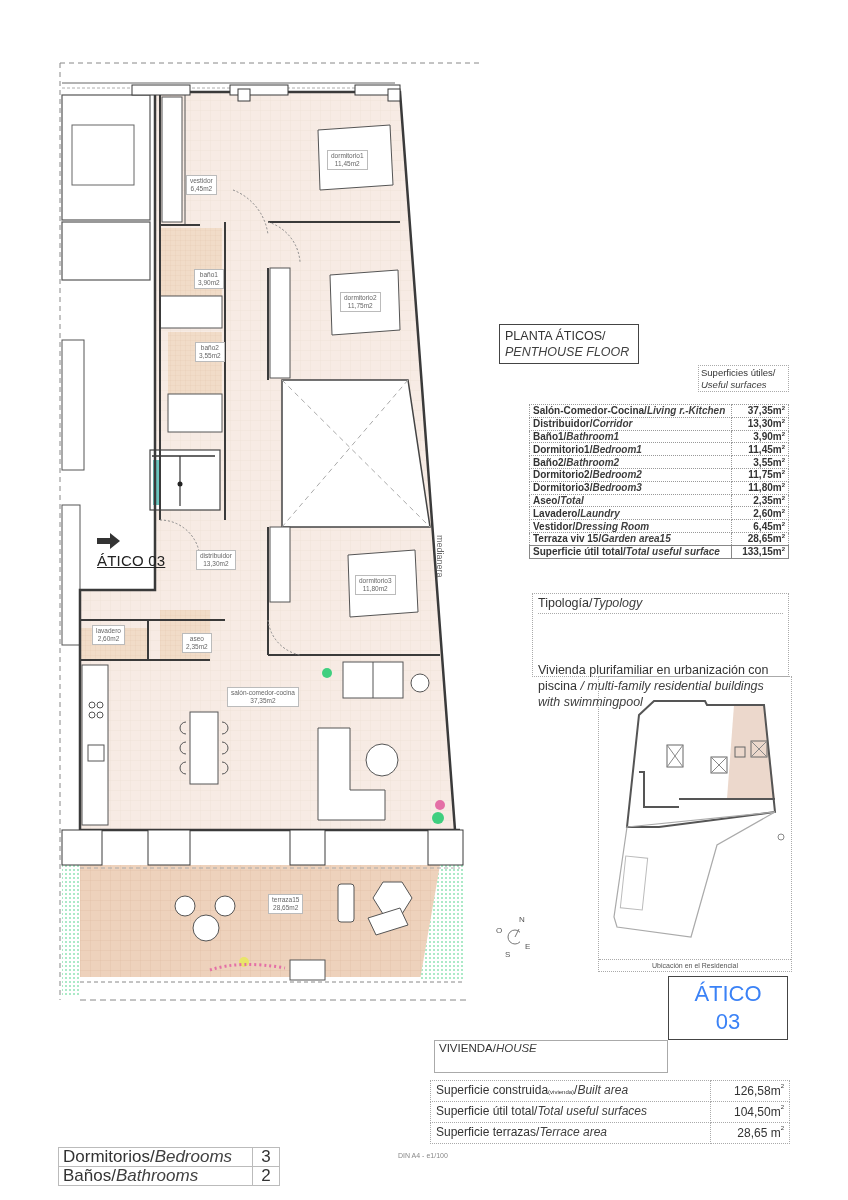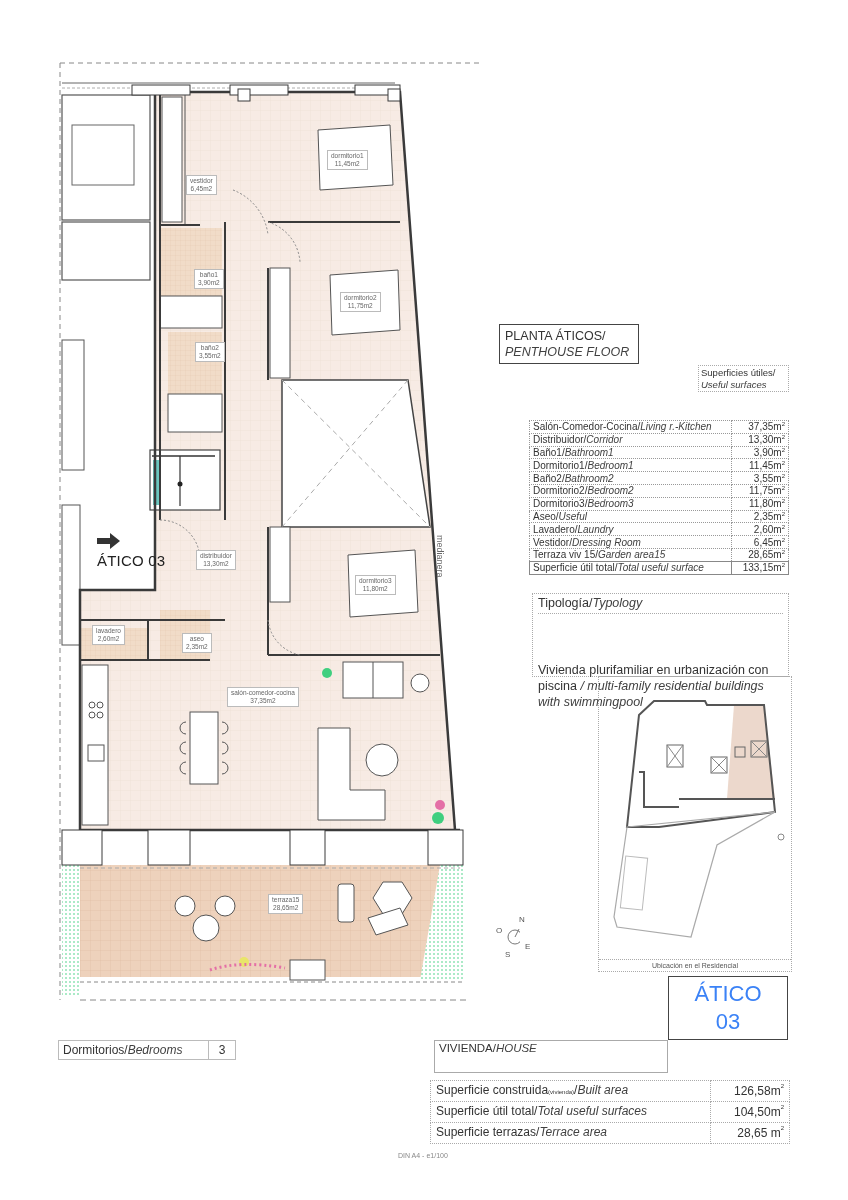--- a/index.html
+++ b/index.html
@@ -2,45 +2,45 @@
 <html><head>
 <meta charset="utf-8">
 <style>
   html,body{margin:0;padding:0;background:#fff;}
   body{width:848px;height:1200px;position:relative;overflow:hidden;font-family:"Liberation Sans",sans-serif;color:#333;}
   .abs{position:absolute;}
   .it{font-style:italic;color:#404040;}
   
   #plan{position:absolute;left:0;top:0;width:520px;height:1010px;}
   .room-label{position:absolute;font-size:6.5px;line-height:8px;text-align:center;color:#666;background:#fff;border:1px solid #bbb;padding:1px 3px;white-space:pre-line;}
-  .entry-label{position:absolute;left:97px;top:552px;font-size:15px;color:#222;letter-spacing:0.2px;}
+  .entry-label{position:absolute;left:97px;top:552px;font-size:15px;color:#222;letter-spacing:0.2px;text-decoration:underline;}
   .mediana{position:absolute;left:445px;top:535px;font-size:9px;color:#666;transform:rotate(90deg);transform-origin:left top;}
   
   .title-box{position:absolute;left:499px;top:324px;width:138px;height:38px;border:1.5px solid #444;}
   .title-box .l1{position:absolute;left:5px;top:4px;font-size:12.5px;color:#333;}
   .title-box .l2{position:absolute;left:5px;top:20px;font-size:12.5px;}
   .sup-head{position:absolute;left:698px;top:365px;width:91px;height:27px;border:1px dotted #aaa;font-size:9.5px;line-height:12px;padding:1px 2px;box-sizing:border-box;text-align:left;}
   
   table{border-collapse:collapse;}
-  .surf{position:absolute;left:529px;top:420px;width:260px;font-size:10px;}
+  .surf{position:absolute;left:529px;top:404px;width:260px;font-size:10px;font-weight:bold;}
   .surf td{border:1px dotted #999;padding:0 3px;height:11.8px;line-height:11px;white-space:nowrap;}
   .surf td.v{text-align:right;width:50px;}
   .surf tr.total td{border:1px solid #888;}
   sup{font-size:6px;vertical-align:top;line-height:6px;}
   .typo{position:absolute;left:532px;top:593px;width:257px;height:84px;border:1px dotted #aaa;box-sizing:border-box;padding:2px 5px;}
   .typo .t1{font-size:12.5px;border-bottom:1px dotted #aaa;padding-bottom:3px;margin-bottom:11px;}
   .typo .t2{font-size:12.5px;line-height:16px;margin-top:48px;}
   .loc{position:absolute;left:598px;top:676px;width:194px;height:296px;border:1px dotted #aaa;box-sizing:border-box;}
   .loc .cap{position:absolute;left:0;right:0;bottom:2px;text-align:center;font-size:7px;color:#555;border-top:1px dotted #aaa;padding-top:2px;}
   .unit-box{position:absolute;left:668px;top:976px;width:120px;height:64px;border:1.5px solid #444;text-align:center;font-size:22px;line-height:28px;color:#3b82f6;box-sizing:border-box;padding-top:3px;}
   .viv{position:absolute;left:434px;top:1040px;width:234px;height:33px;border:1px solid #aaa;box-sizing:border-box;font-size:11.5px;line-height:14px;padding-left:4px;}
   .summary{position:absolute;left:430px;top:1080px;width:360px;font-size:12px;}
   .summary td{border:1px dotted #aaa;padding:1px 5px;height:16px;line-height:16px;white-space:nowrap;}
   .summary td.v{text-align:right;width:68px;}
-  .rooms{position:absolute;left:58px;top:1040px;width:178px;font-size:12px;}
+  .rooms{position:absolute;left:58px;top:1147px;width:222px;font-size:17px;}
   .rooms td{border:1px solid #bbb;padding:1px 4px;height:16px;line-height:16px;}
   .rooms td.v{text-align:center;width:18px;}
   .scale{position:absolute;left:398px;top:1152px;font-size:7px;color:#888;}
 </style>
 </head>
 <body>
 
 <div id="plan">
   <svg width="520" height="1010" viewBox="0 0 520 1010">
     <defs>
@@ -239,21 +239,21 @@
       </tr>
       <tr>
         <td><span>Dormitorio2/</span><span class="it">Bedroom2</span></td>
         <td class="v"><span>11,75m</span><sup>2</sup></td>
       </tr>
       <tr>
         <td><span>Dormitorio3/</span><span class="it">Bedroom3</span></td>
         <td class="v"><span>11,80m</span><sup>2</sup></td>
       </tr>
       <tr>
-        <td><span>Aseo/</span><span class="it">Useful</span></td>
+        <td><span>Aseo/</span><span class="it">Total</span></td>
         <td class="v"><span>2,35m</span><sup>2</sup></td>
       </tr>
       <tr>
         <td><span>Lavadero/</span><span class="it">Laundry</span></td>
         <td class="v"><span>2,60m</span><sup>2</sup></td>
       </tr>
       <tr>
         <td><span>Vestidor/</span><span class="it">Dressing Room</span></td>
         <td class="v"><span>6,45m</span><sup>2</sup></td>
       </tr>
@@ -319,16 +319,20 @@
       </tr>
     </tbody>
 </table>
 
 <table class="rooms">
   <tbody id="rooms-body">
       <tr>
         <td><span>Dormitorios/</span><span class="it">Bedrooms</span></td>
         <td class="v"><span>3</span></td>
       </tr>
+      <tr>
+        <td><span>Baños/</span><span class="it">Bathrooms</span></td>
+        <td class="v"><span>2</span></td>
+      </tr>
     </tbody>
 </table>
 
 <div class="scale">DIN A4 - e1/100</div>
 
 </body></html>

